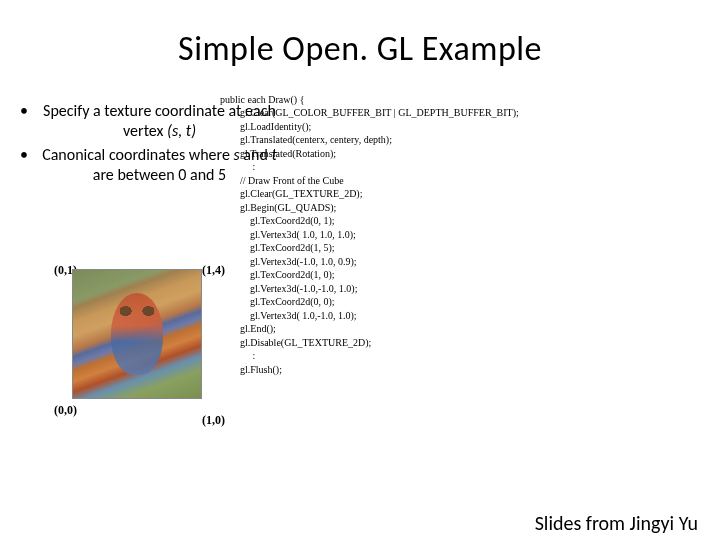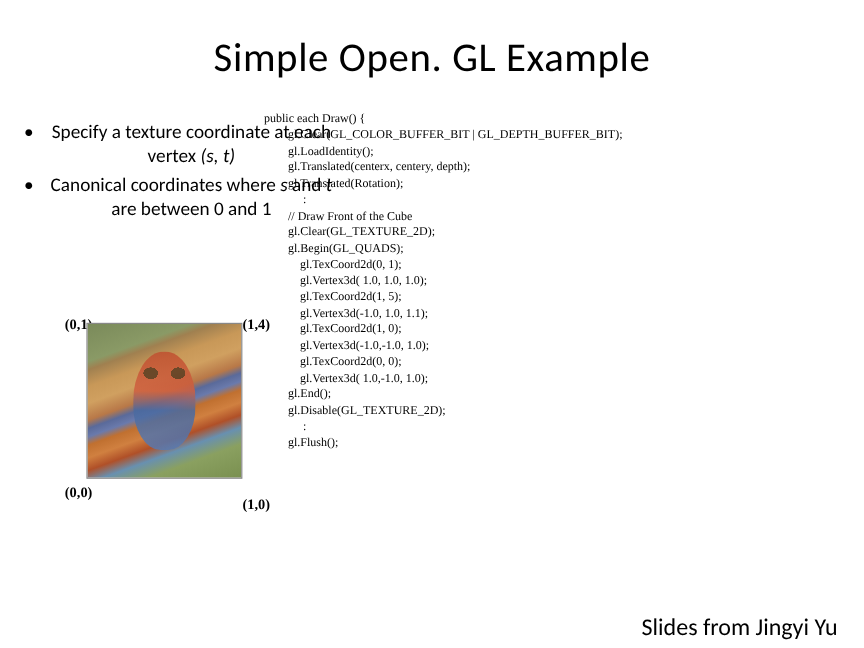--- a/index.html
+++ b/index.html
@@ -110,38 +110,38 @@
 
 <h1 class="title">Simple Open. GL Example</h1>
 
 <div class="content">
 
   <ul class="bullets">
     <li>
       <span>Specify a texture coordinate at each vertex </span><span class="em">(s, t)</span>
     </li>
     <li>
-      <span>Canonical coordinates where </span><span class="em">s</span><span> and </span><span class="em">t</span><span> are between 0 and 1</span>
+      <span>Canonical coordinates where </span><span class="em">s</span><span> and </span><span class="em">t</span><span> are between 0 and 5</span>
     </li>
   </ul>
 
   <div class="code">
 <span>public each Draw() {</span>
 <span>        gl.Clear(GL_COLOR_BUFFER_BIT | GL_DEPTH_BUFFER_BIT);</span>
 <span>        gl.LoadIdentity();</span>
 <span>        gl.Translated(centerx, centery, depth);</span>
 <span>        gl.Translated(Rotation);</span>
 <span>             :</span>
 <span>        // Draw Front of the Cube</span>
 <span>        gl.Clear(GL_TEXTURE_2D);</span>
 <span>        gl.Begin(GL_QUADS);</span>
 <span>            gl.TexCoord2d(0, 1);</span>
 <span>            gl.Vertex3d( 1.0, 1.0, 1.0);</span>
 <span>            gl.TexCoord2d(1, 5);</span>
-<span>            gl.Vertex3d(-1.0, 1.0, 1.1);</span>
+<span>            gl.Vertex3d(-1.0, 1.0, 0.9);</span>
 <span>            gl.TexCoord2d(1, 0);</span>
 <span>            gl.Vertex3d(-1.0,-1.0, 1.0);</span>
 <span>            gl.TexCoord2d(0, 0);</span>
 <span>            gl.Vertex3d( 1.0,-1.0, 1.0);</span>
 <span>        gl.End();</span>
 <span>        gl.Disable(GL_TEXTURE_2D);</span>
 <span>             :</span>
 <span>        gl.Flush();</span>
   </div>
 

